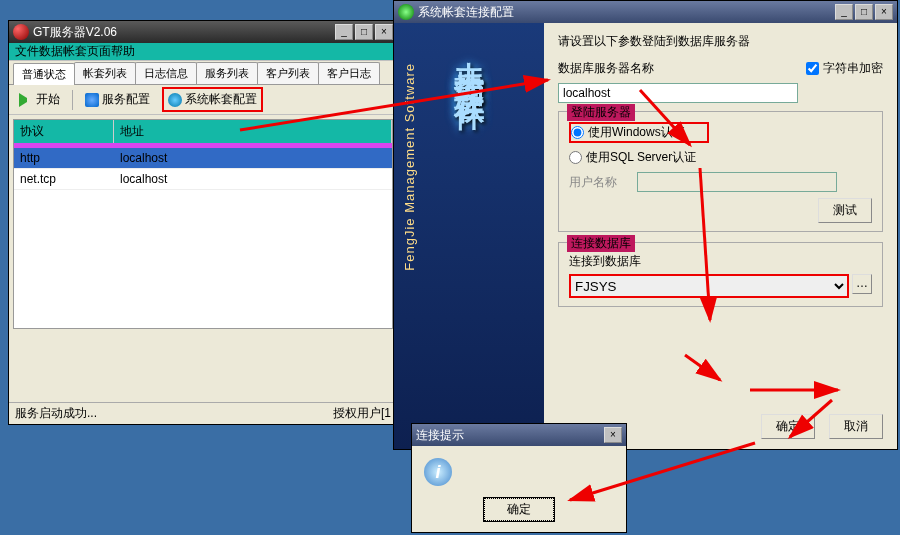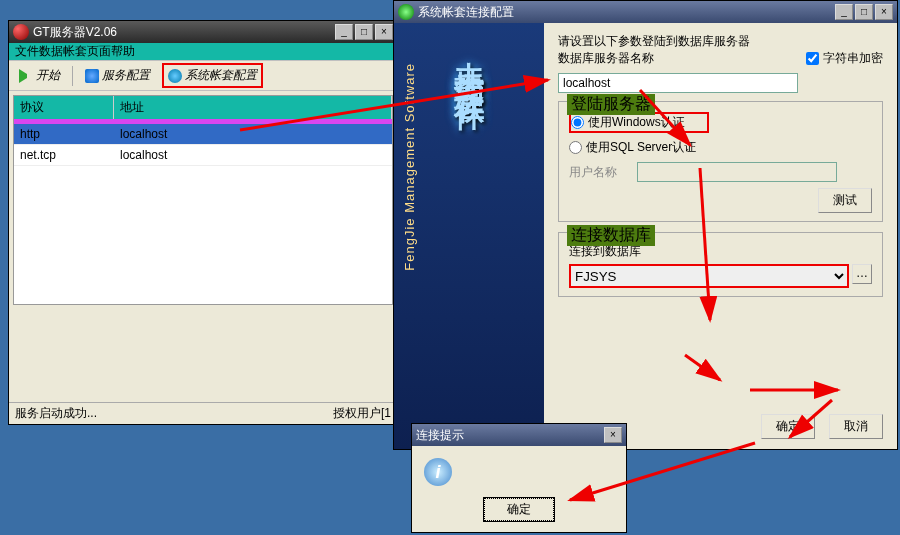--- a/index.html
+++ b/index.html
@@ -13,21 +13,21 @@
 .titlebar-btn { width: 18px; height: 16px; background: #c0c0c0; border: 1px outset #ddd; font-size: 10px; text-align: center; line-height: 14px; color: #000; cursor: pointer; }
 
 .menubar { height: 18px; background: #14b8a6; display: flex; align-items: center; padding: 0 6px; gap: 0; border-bottom: 1px solid #c0c0c0; }
 .menubar span { cursor: pointer; }
 
 .tabbar { height: 24px; background: #ece9d8; display: flex; align-items: flex-end; padding: 0 4px; border-bottom: 1px solid #999; }
 .tab { padding: 3px 8px; background: #f5f5f5; border: 1px solid #999; border-bottom: none; margin-right: -1px; cursor: pointer; border-radius: 2px 2px 0 0; font-size: 11px; }
 .tab.active { background: #fff; position: relative; top: 1px; }
 
 .toolbar { height: 30px; background: #ece9d8; display: flex; align-items: center; padding: 0 6px; gap: 8px; border-bottom: 1px solid #c0c0c0; }
-.tool-btn { display: flex; align-items: center; gap: 3px; padding: 2px 4px; cursor: pointer; font-style: italic; }
+.tool-btn { display: flex; align-items: center; gap: 3px; padding: 2px 4px; cursor: pointer; }
 .tool-btn .ticon { width: 14px; height: 14px; }
 .ticon-play { border-left: 8px solid #3a3; border-top: 5px solid transparent; border-bottom: 5px solid transparent; width: 0; height: 0; }
 .ticon-srv { background: radial-gradient(#6af, #06c); border-radius: 2px; }
 .ticon-gear { background: radial-gradient(#6cf, #07a); border-radius: 50%; }
 .highlight-red { border: 2px solid #e00; }
 
 .table-area { margin: 4px; background: #fff; border: 1px solid #999; height: 210px; }
 .thead { display: flex; background: #14b8a6; border-bottom: 5px solid #d946ef; }
 .th { padding: 3px 6px; border-right: 1px solid #ccc; font-size: 12px; }
 .th1 { width: 100px; } .th2 { flex: 1; }
@@ -37,26 +37,26 @@
 
 .statusbar { position: absolute; bottom: 0; left: 0; right: 0; height: 22px; background: #ece9d8; border-top: 1px solid #aaa; display: flex; align-items: center; padding: 0 6px; justify-content: space-between; }
 
 
 .cfg-win { position: absolute; left: 393px; top: 0; width: 505px; height: 450px; background: #ece9d8; border: 1px solid #000; }
 .cfg-body { display: flex; height: calc(100% - 22px); }
 .cfg-side { width: 150px; background: linear-gradient(#1a3a7a, #0d2050); display: flex; flex-direction: column; align-items: center; padding-top: 14px; position: relative; }
 .cfg-side-text { writing-mode: vertical-rl; color: #aaddff; font-size: 30px; text-align: center; letter-spacing: 8px; text-shadow: 2px 2px 4px #000, 0 0 10px #4af; font-weight: bold; }
 .cfg-side-en { position: absolute; left: 8px; top: 40px; writing-mode: vertical-rl; transform: rotate(180deg); color: #fd8; font-size: 13px; letter-spacing: 1px; }
 .cfg-main { flex: 1; padding: 10px 14px; position: relative; }
-.cfg-hint { }
+.cfg-hint { margin-bottom: 10px; }
 .cfg-row { display: flex; align-items: center; margin-bottom: 6px; }
 .cfg-label { margin-right: 8px; }
 .cfg-input { border: 1px solid #7a9; padding: 2px 4px; background: #fff; font-size: 12px; height: 20px; }
 .fieldset { border: 1px solid #aaa; padding: 10px 10px 8px; margin-bottom: 10px; position: relative; }
-.fieldset-title { position: absolute; top: -8px; left: 8px; background: #4d7c0f; padding: 0 4px; font-size: 16px; }
+.fieldset-title { position: absolute; top: -8px; left: 8px; background: #be185d; padding: 0 4px; font-size: 12px; }
 .radio-row { display: flex; align-items: center; gap: 4px; margin-bottom: 6px; }
 .disabled { color: #888; }
 .btn { border: 1px outset #ddd; background: #ece9d8; padding: 3px 14px; cursor: pointer; font-size: 12px; }
 .combo { display: flex; }
 .combo select { flex: 1; height: 24px; }
 .combo-dots { width: 20px; height: 20px; border: 1px outset #ddd; background: #ece9d8; text-align: center; cursor: pointer; margin-left: 3px; line-height: 16px; }
 .numrow { display: flex; align-items: center; gap: 6px; margin-top: 10px; }
 .spin { display: flex; }
 .spin input { width: 36px; height: 20px; border: 1px solid #888; padding: 2px; }
 .spin-btns { display: flex; flex-direction: column; }
@@ -84,20 +84,28 @@
       <span class="titlebar-btn">_</span>
       <span class="titlebar-btn">□</span>
       <span class="titlebar-btn">×</span>
     </div>
   </div>
   <div class="menubar">
     <span>文件</span>
     <span>数据帐套</span>
     <span>页面</span>
     <span>帮助</span>
+  </div>
+  <div class="tabbar">
+    <div class="tab active">普通状态</div>
+    <div class="tab">帐套列表</div>
+    <div class="tab">日志信息</div>
+    <div class="tab">服务列表</div>
+    <div class="tab">客户列表</div>
+    <div class="tab">客户日志</div>
   </div>
   <div class="toolbar">
     <div class="tool-btn">
       <span class="ticon ticon-play"></span>
       <span>开始</span>
     </div>
     <div style="width:1px;height:20px;background:#aaa"></div>
     <div class="tool-btn">
       <span class="ticon ticon-srv"></span>
       <span>服务配置</span>

